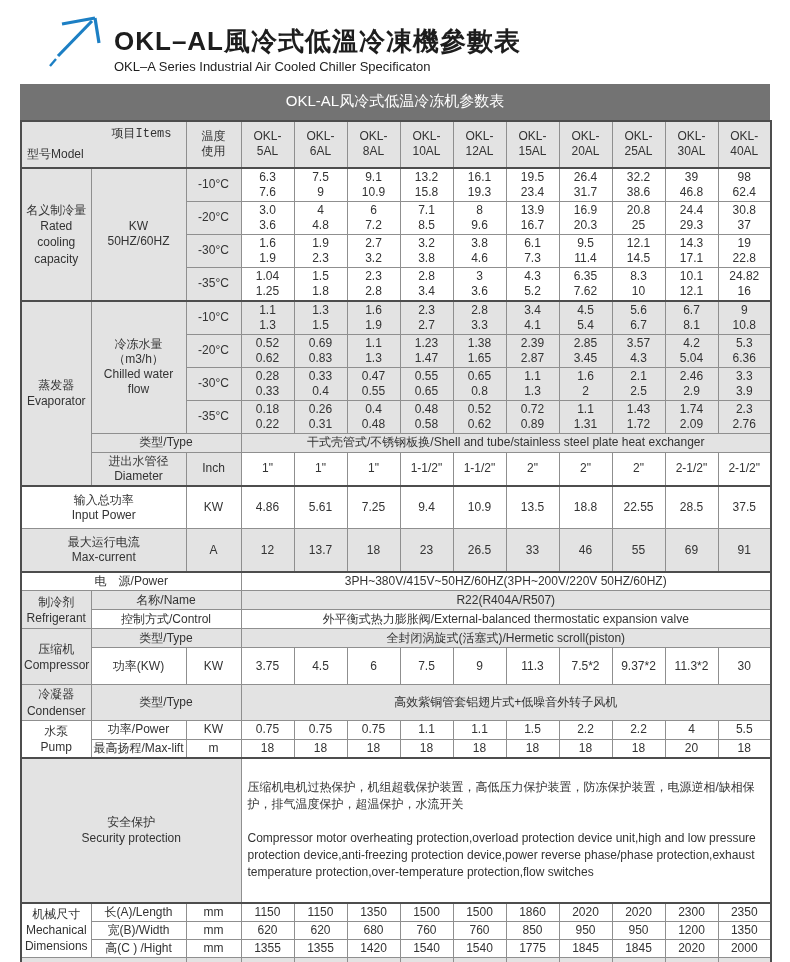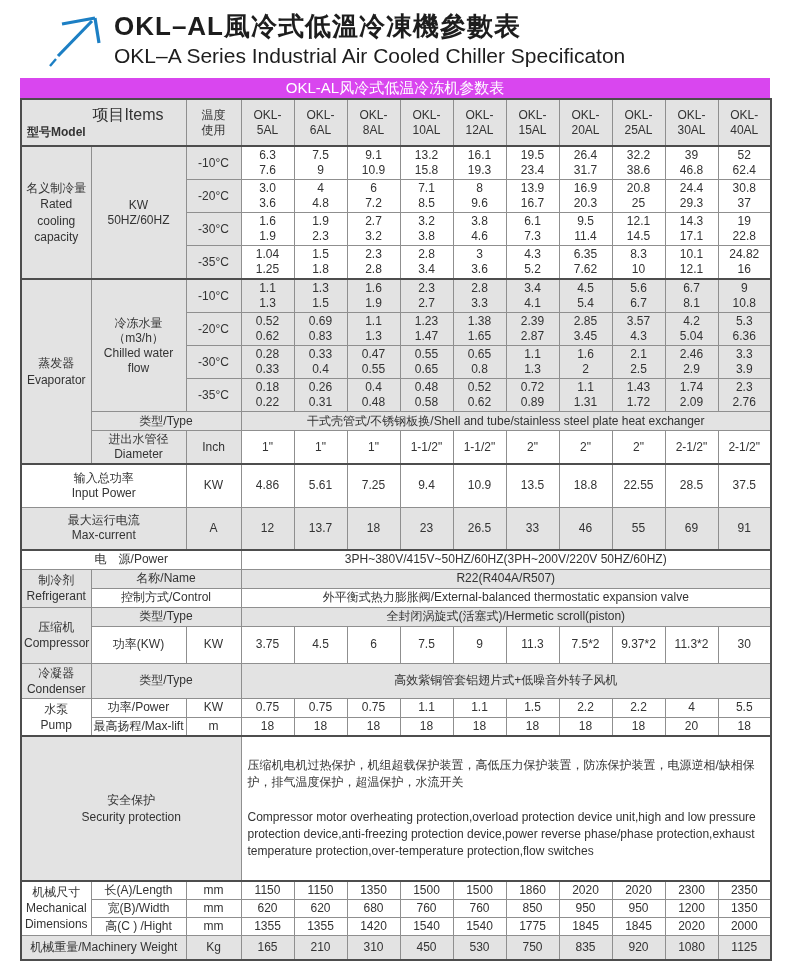--- a/index.html
+++ b/index.html
@@ -4,26 +4,26 @@
 <style>
   html,body{margin:0;padding:0;}
   body{
     width:790px;height:962px;overflow:hidden;background:#fff;
     font-family:"Liberation Sans","DejaVu Sans",sans-serif;color:#2e2e2e;
     -webkit-font-smoothing:antialiased;
   }
   
   .page-head{display:flex;align-items:flex-start;padding:10px 0 6px 48px;}
   .logo{width:62px;height:58px;flex:0 0 auto;margin-right:4px;}
-  .titles{padding-top:2px;}
+  .titles{padding-top:2px;margin-top:15px;}
   .title-zh{font-size:26px;font-weight:700;letter-spacing:1px;color:#1d1d1d;line-height:1.15;}
-  .title-en{font-size:21px;font-weight:400;color:#1d1d1d;margin-top:2px;}
+  .title-en{font-size:13px;font-weight:400;color:#1d1d1d;margin-top:2px;}
   
   .banner{
-    width:750px;margin:4px 20px 0 20px;height:20px;background:#d946ef;
+    width:750px;margin:4px 20px 0 20px;height:36px;background:#737373;
     color:#fff;font-size:15px;display:flex;align-items:center;justify-content:center;
   }
   
   table{
     border-collapse:collapse;table-layout:fixed;width:750px;margin:0 20px;
     font-size:12px;color:#333;
   }
   td{
     border:1px solid #8f8f8f;text-align:center;vertical-align:middle;
     white-space:pre-line;padding:1px 2px;line-height:1.25;background:#fff;
@@ -37,22 +37,22 @@
   td.leftcell{line-height:1.35;}
   
   td.diag{
     position:relative;padding:0;
     background:
       linear-gradient(to bottom right,
         rgba(0,0,0,0) calc(50% - 0.8px), #8f8f8f calc(50% - 0.8px),
         #8f8f8f calc(50% + 0.8px), rgba(0,0,0,0) calc(50% + 0.8px)),
       #e3e3e3;
   }
-  td.diag .corner-bl{position:absolute;left:5px;bottom:5px;font-size:12px;font-weight:bold;}
-  td.diag .corner-tr{position:absolute;right:22px;top:5px;font-size:16px;}
+  td.diag .corner-bl{position:absolute;left:5px;bottom:5px;font-size:12px;}
+  td.diag .corner-tr{position:absolute;right:14px;top:5px;font-size:12px;font-family:Liberation Mono, monospace;}
   td.security-text{text-align:left;padding:3px 6px;line-height:1.42;font-size:12px;}
   td.security-text div{margin:0;}
   
   .notes{margin:7px 20px 0 22px;font-size:12.5px;line-height:1.55;color:#1f1f1f;}
   .notes .ind{padding-left:34px;}
 </style>
 </head>
 <body>
 
 <div class="page-head">
@@ -127,21 +127,21 @@
         <td>16.1
 19.3</td>
         <td>19.5
 23.4</td>
         <td>26.4
 31.7</td>
         <td>32.2
 38.6</td>
         <td>39
 46.8</td>
-        <td>52
+        <td>98
 62.4</td>
       </tr>
   <tr class="rh2">
     <td class="glabel">-20°C</td>
   <td>3.0
 3.6</td>
         <td>4
 4.8</td>
         <td>6
 7.2</td>

